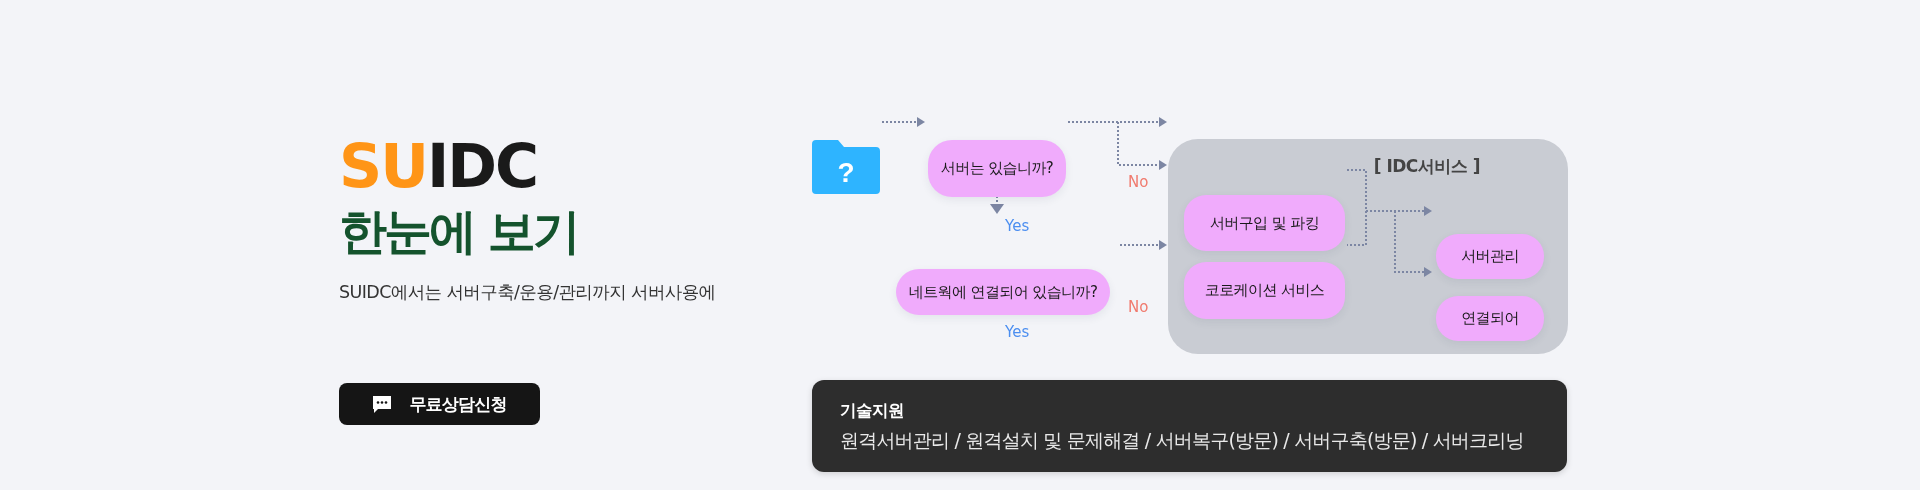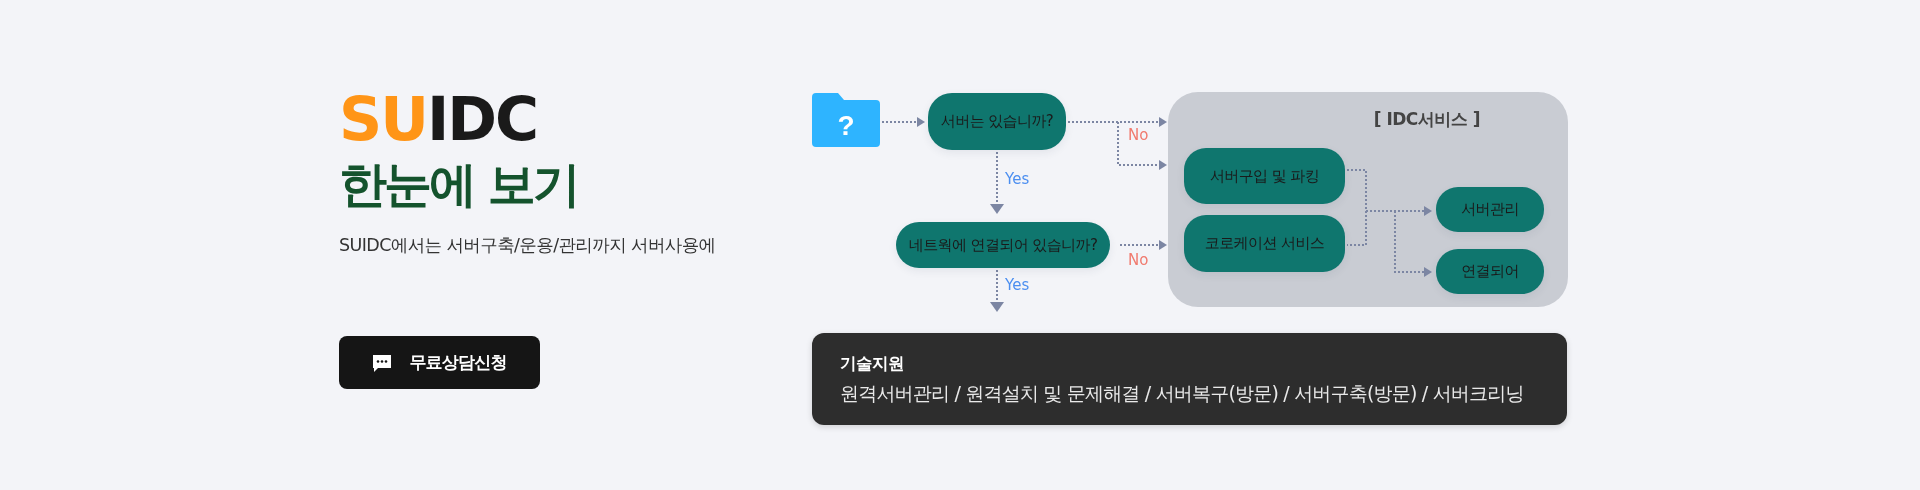--- a/index.html
+++ b/index.html
@@ -1,34 +1,34 @@
 <!DOCTYPE html>
 <html><head>
 <meta charset="utf-8">
 <style>
   html, body { margin:0; padding:0; }
   body {
     width:1920px; height:490px; background:#f3f4f8; position:relative; overflow:hidden;
     font-family:"DejaVu Sans", "Liberation Sans", sans-serif; color:#1a1a1a;
   }
-  .abs { position:absolute; }
+  .abs { position:absolute;margin-top:47px; }
   .brand { left:339px; top:84px; font-size:60px; font-weight:bold; letter-spacing:-2px; line-height:70px; }
   .brand .su { color:#ff9517; }
   .brand .idc { color:#1a1a1a; }
   .subtitle { left:339px; top:154px; font-size:48px; font-weight:bold; letter-spacing:-3px; line-height:60px; color:#14532d; }
   .desc { left:339px; top:228px; font-size:17.5px; line-height:34px; color:#333; letter-spacing:-0.6px; }
   .cta {
-    left:339px; top:336px; width:201px; height:53px; background:#151515; border-radius:8px;
+    left:339px; top:336px; width:201px; height:42px; background:#151515; border-radius:8px;
     display:flex; align-items:center; justify-content:center; gap:17px; color:#fff;
     font-size:17px; font-weight:bold; letter-spacing:-0.8px; cursor:pointer;
   }
   .cta .chat { width:20px; height:18px; position:relative; }
   .folder { left:812px; top:93px; width:68px; height:54px; }
   .node {
-    background:#0f766e; border-radius:22px; box-shadow:0 3px 8px rgba(40,50,80,0.08);
+    background:#f0abfc; border-radius:22px; box-shadow:0 3px 8px rgba(40,50,80,0.08);
     display:flex; align-items:center; justify-content:center; font-size:15px; letter-spacing:-0.6px; color:#1a1a1a;
   }
   .n1 { left:928px; top:93px; width:138px; height:57px; border-radius:24px; }
   .n2 { left:896px; top:222px; width:214px; height:46px; border-radius:23px; }
   .idcbox { left:1168px; top:92px; width:400px; height:215px; background:#c9ccd3; border-radius:30px; }
   .idctitle { left:1372px; top:108px; width:108px; text-align:right; font-size:17px; font-weight:bold; color:#444; letter-spacing:-0.5px; }
   .n3 { left:1184px; top:148px; width:161px; height:56px; border-radius:22px; }
   .n4 { left:1184px; top:215px; width:161px; height:57px; border-radius:22px; }
   .n5 { left:1436px; top:187px; width:108px; height:45px; border-radius:22px; }
   .n6 { left:1436px; top:249px; width:108px; height:45px; border-radius:22px; }

